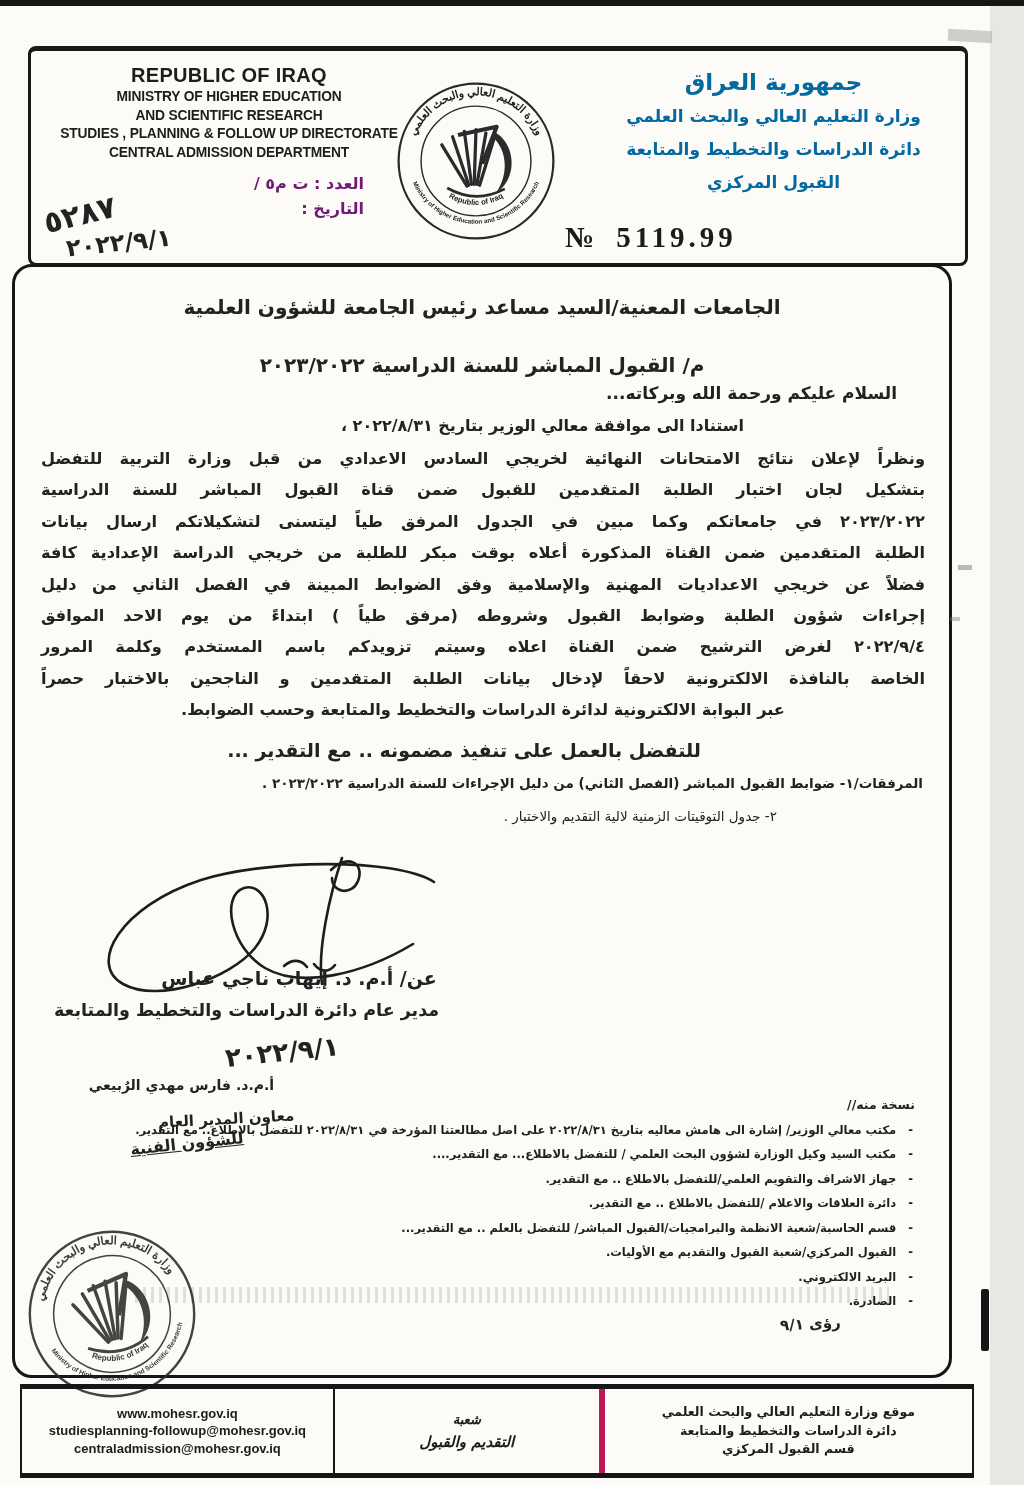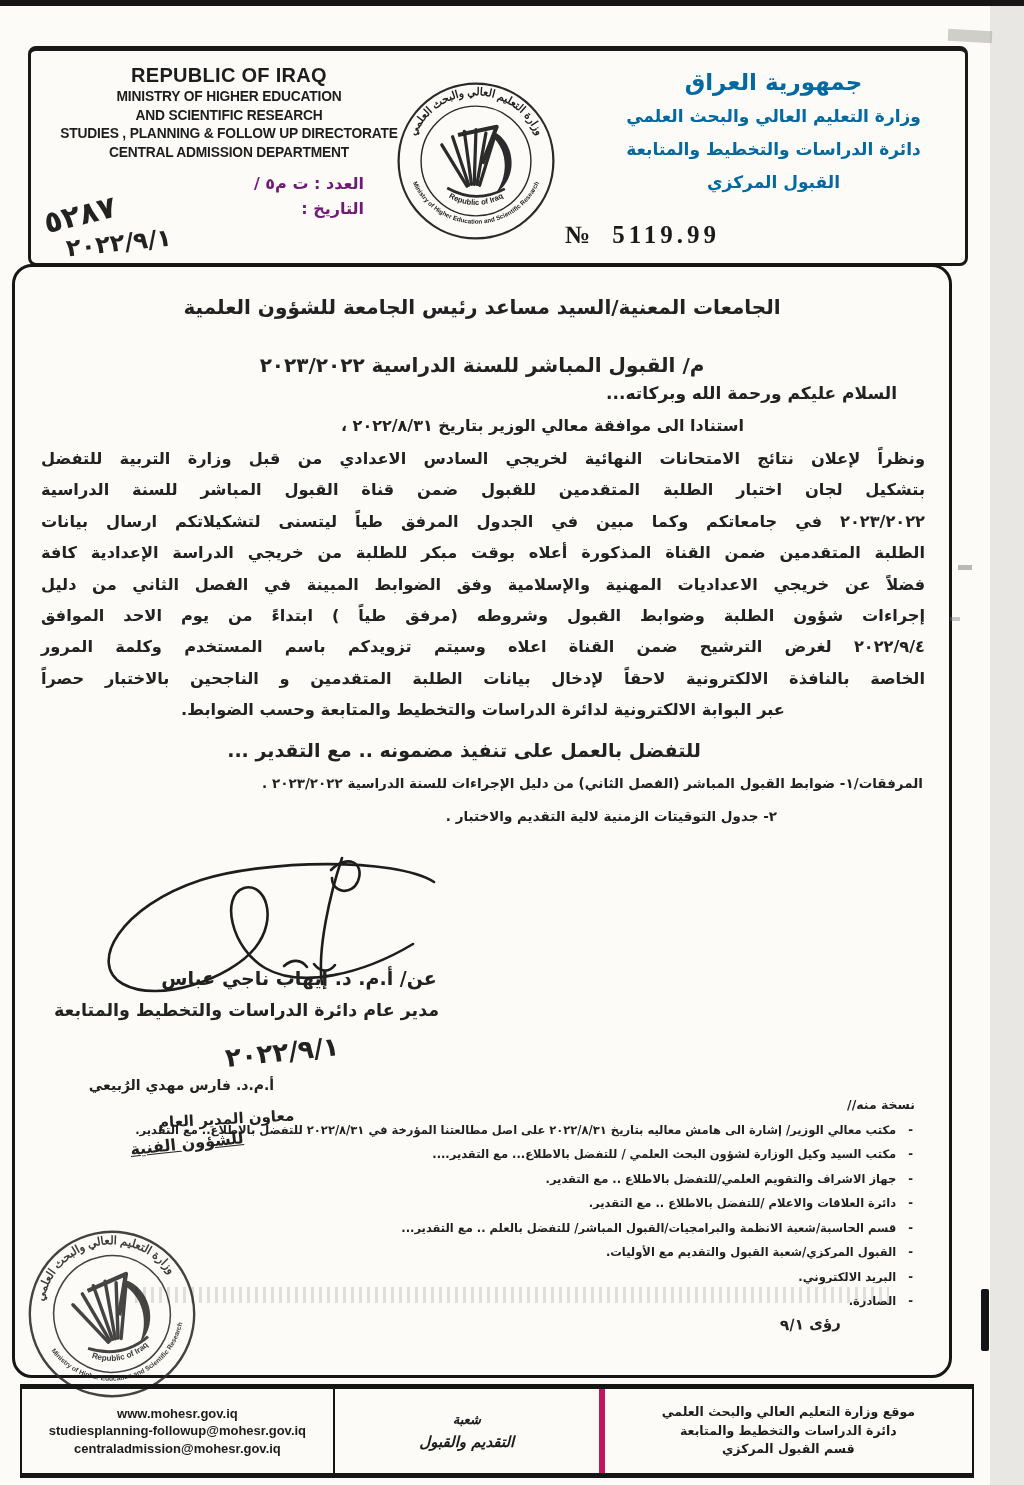--- a/index.html
+++ b/index.html
@@ -14,35 +14,35 @@
   .en0{font-family:"Liberation Sans",sans-serif;font-weight:bold;font-size:20px;letter-spacing:.3px;line-height:25px;}
   .enl{font-family:"Liberation Sans",sans-serif;font-weight:bold;font-size:13.8px;letter-spacing:-.2px;line-height:18.5px;}
   .ref-rows{margin-top:9px;direction:rtl;text-align:right;padding-right:45px;font-weight:bold;font-size:16px;line-height:25px;color:#701a75;}
   .hand{color:#222;font-weight:600;}
   .hw-number{position:absolute;left:12px;top:146px;font-size:30px;transform:rotate(-14deg);letter-spacing:6px;}
   .hw-date{position:absolute;left:35px;top:178px;font-size:24px;transform:rotate(-6deg);letter-spacing:5px;}
   .hdr-logo{position:absolute;left:364px;top:29px;width:162px;height:162px;}
   .hdr-right{position:absolute;right:14px;top:16px;width:355px;text-align:center;direction:rtl;color:#0369a1;}
   .ar0{font-size:23px;font-weight:bold;line-height:30px;margin-bottom:8px;}
   .arl{font-size:17px;font-weight:bold;line-height:22px;margin-bottom:11px;}
-  .ref-no{position:absolute;left:534px;top:170px;font-family:"Liberation Serif",serif;font-weight:bold;font-size:25px;color:#1b1b1b;letter-spacing:2px;}
+  .ref-no{position:absolute;left:534px;top:170px;font-family:"Liberation Serif",serif;font-weight:bold;font-size:29px;color:#1b1b1b;letter-spacing:2px;}
   .ref-no .num{margin-left:20px;letter-spacing:4px;}
 
   
   .body-box{position:absolute;left:12px;top:264px;width:934px;height:1108px;border:3px solid #161616;border-radius:20px;direction:rtl;color:#222;}
   .addressee{position:absolute;top:28px;left:0;width:100%;text-align:center;font-size:20px;font-weight:bold;}
   .subject{position:absolute;top:86px;left:0;width:100%;text-align:center;font-size:20px;font-weight:bold;}
   .salutation{position:absolute;top:116px;right:52px;font-size:17px;font-weight:bold;}
   .intro{position:absolute;top:149px;right:205px;font-size:16px;font-weight:bold;}
   .paras{position:absolute;top:182px;right:24px;left:26px;font-size:16.2px;font-weight:bold;}
   .jline{direction:rtl;text-align:justify;text-align-last:justify;height:31.4px;white-space:nowrap;}
   .lastline{direction:rtl;text-align:center;height:31.4px;}
   .closing{position:absolute;top:472px;left:0;width:100%;text-align:center;font-size:19px;font-weight:bold;transform:translateX(-18px);}
   .att1{position:absolute;top:508px;right:26px;font-size:13.5px;font-weight:bold;}
-  .att2{position:absolute;top:541px;right:172px;font-size:13.5px;font-weight:bold;}
+  .att2{position:absolute;top:541px;right:172px;font-size:13.5px;font-weight:normal;}
   .sig-svg{position:absolute;top:585px;right:480px;width:390px;height:155px;}
   .sig-name{position:absolute;top:700px;right:475px;width:350px;text-align:center;font-size:19px;font-weight:bold;}
   .sig-title{position:absolute;top:733px;right:505px;width:395px;text-align:center;font-size:17.5px;font-weight:bold;}
   .sig-date{position:absolute;top:770px;right:610px;font-size:26px;transform:rotate(-6deg);letter-spacing:4px;}
   .deputy-name{position:absolute;top:810px;right:625px;width:285px;text-align:center;font-size:14px;font-weight:bold;}
   .deputy-t1{position:absolute;top:843px;right:655px;font-size:15px;font-weight:bold;letter-spacing:1.5px;transform:rotate(-3deg);}
   .deputy-t2{position:absolute;top:867px;right:705px;font-size:16px;font-weight:bold;transform:rotate(-6deg);text-decoration:underline;}
   .cc{position:absolute;top:826px;right:26px;left:36px;font-size:11.5px;font-weight:bold;line-height:24.5px;color:#1f1f1f;}
   .cc-title{font-size:12.5px;padding-right:8px;}
   .cc-item{padding-right:26px;text-indent:-16px;}

